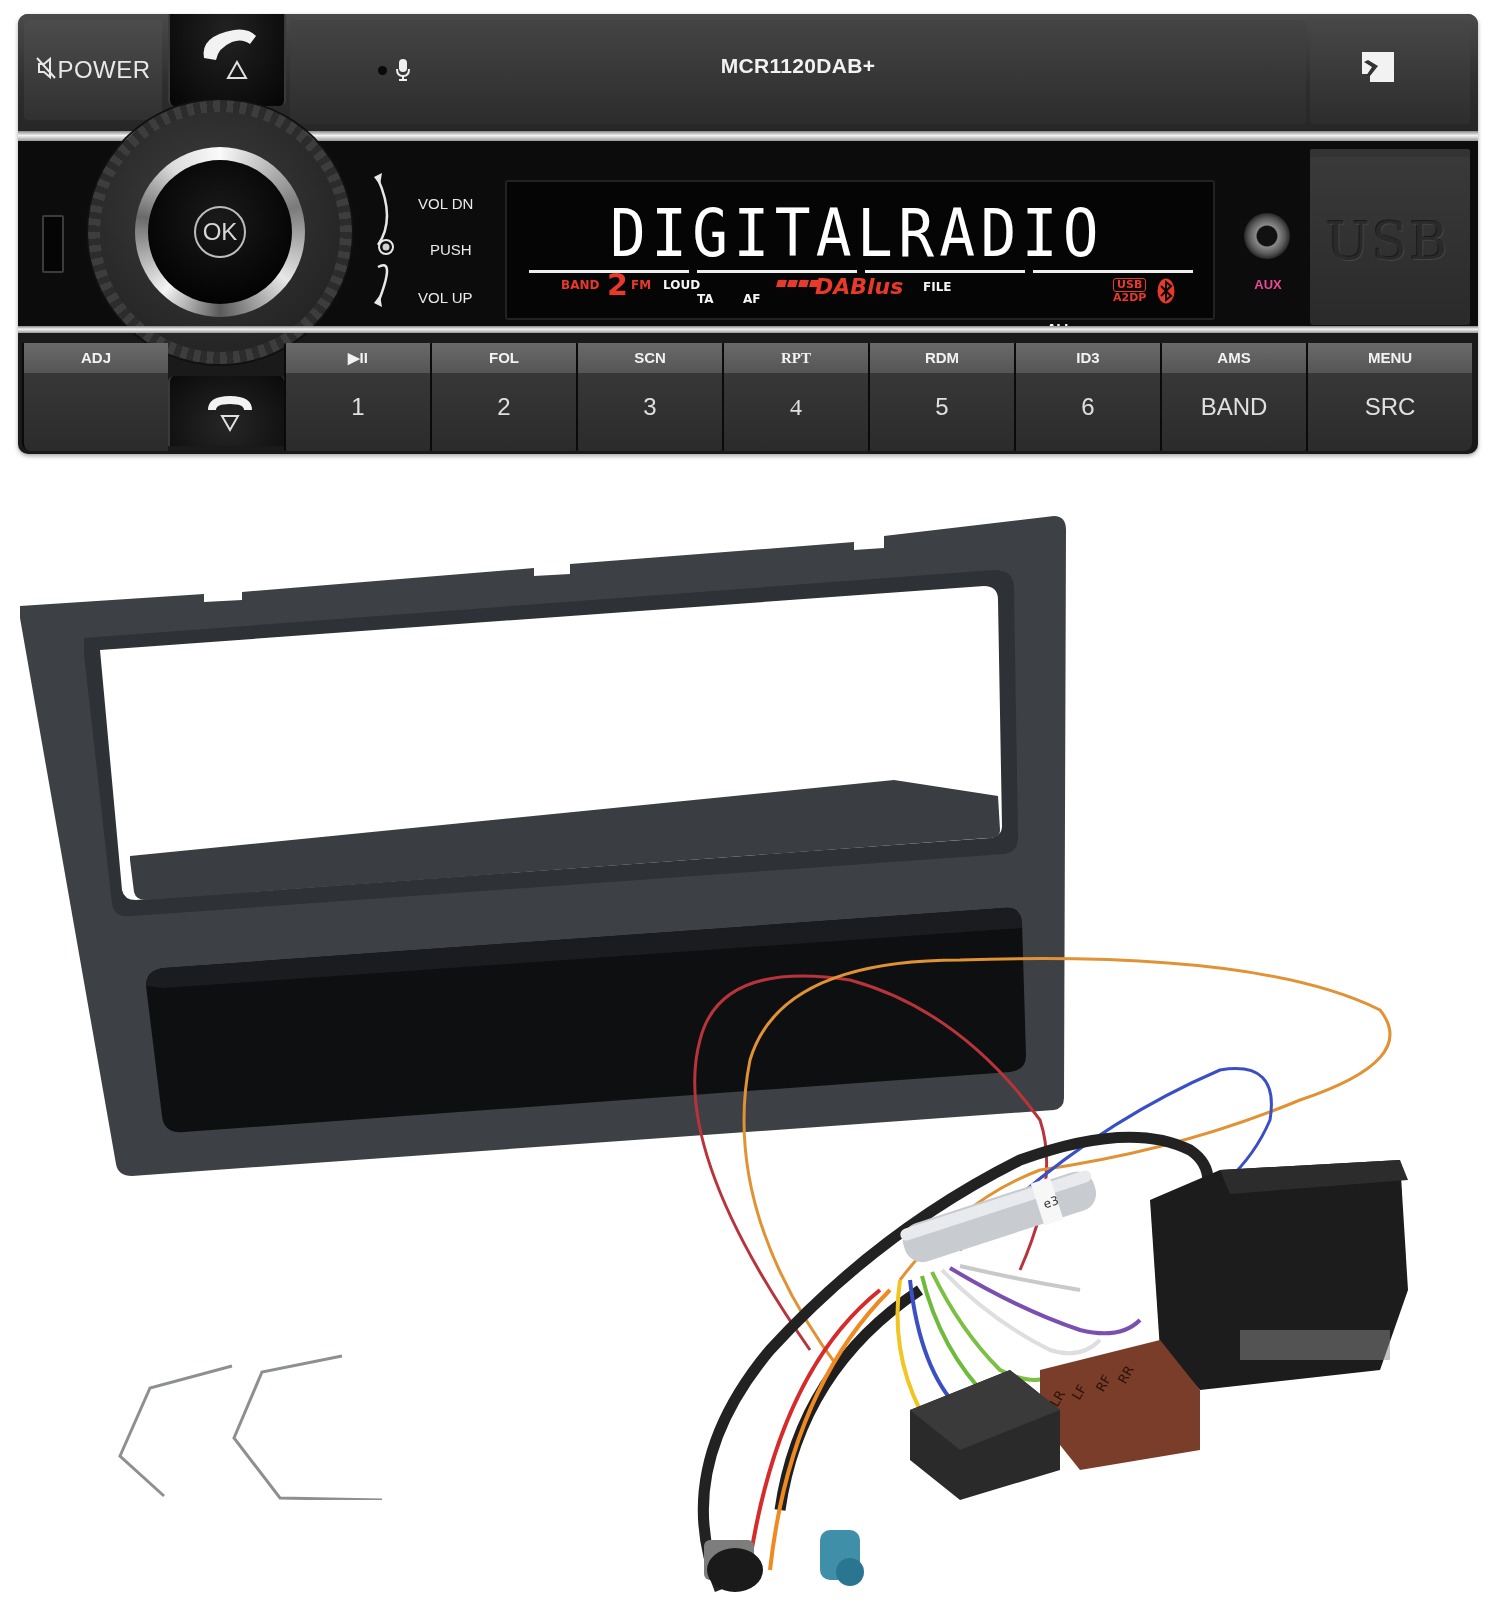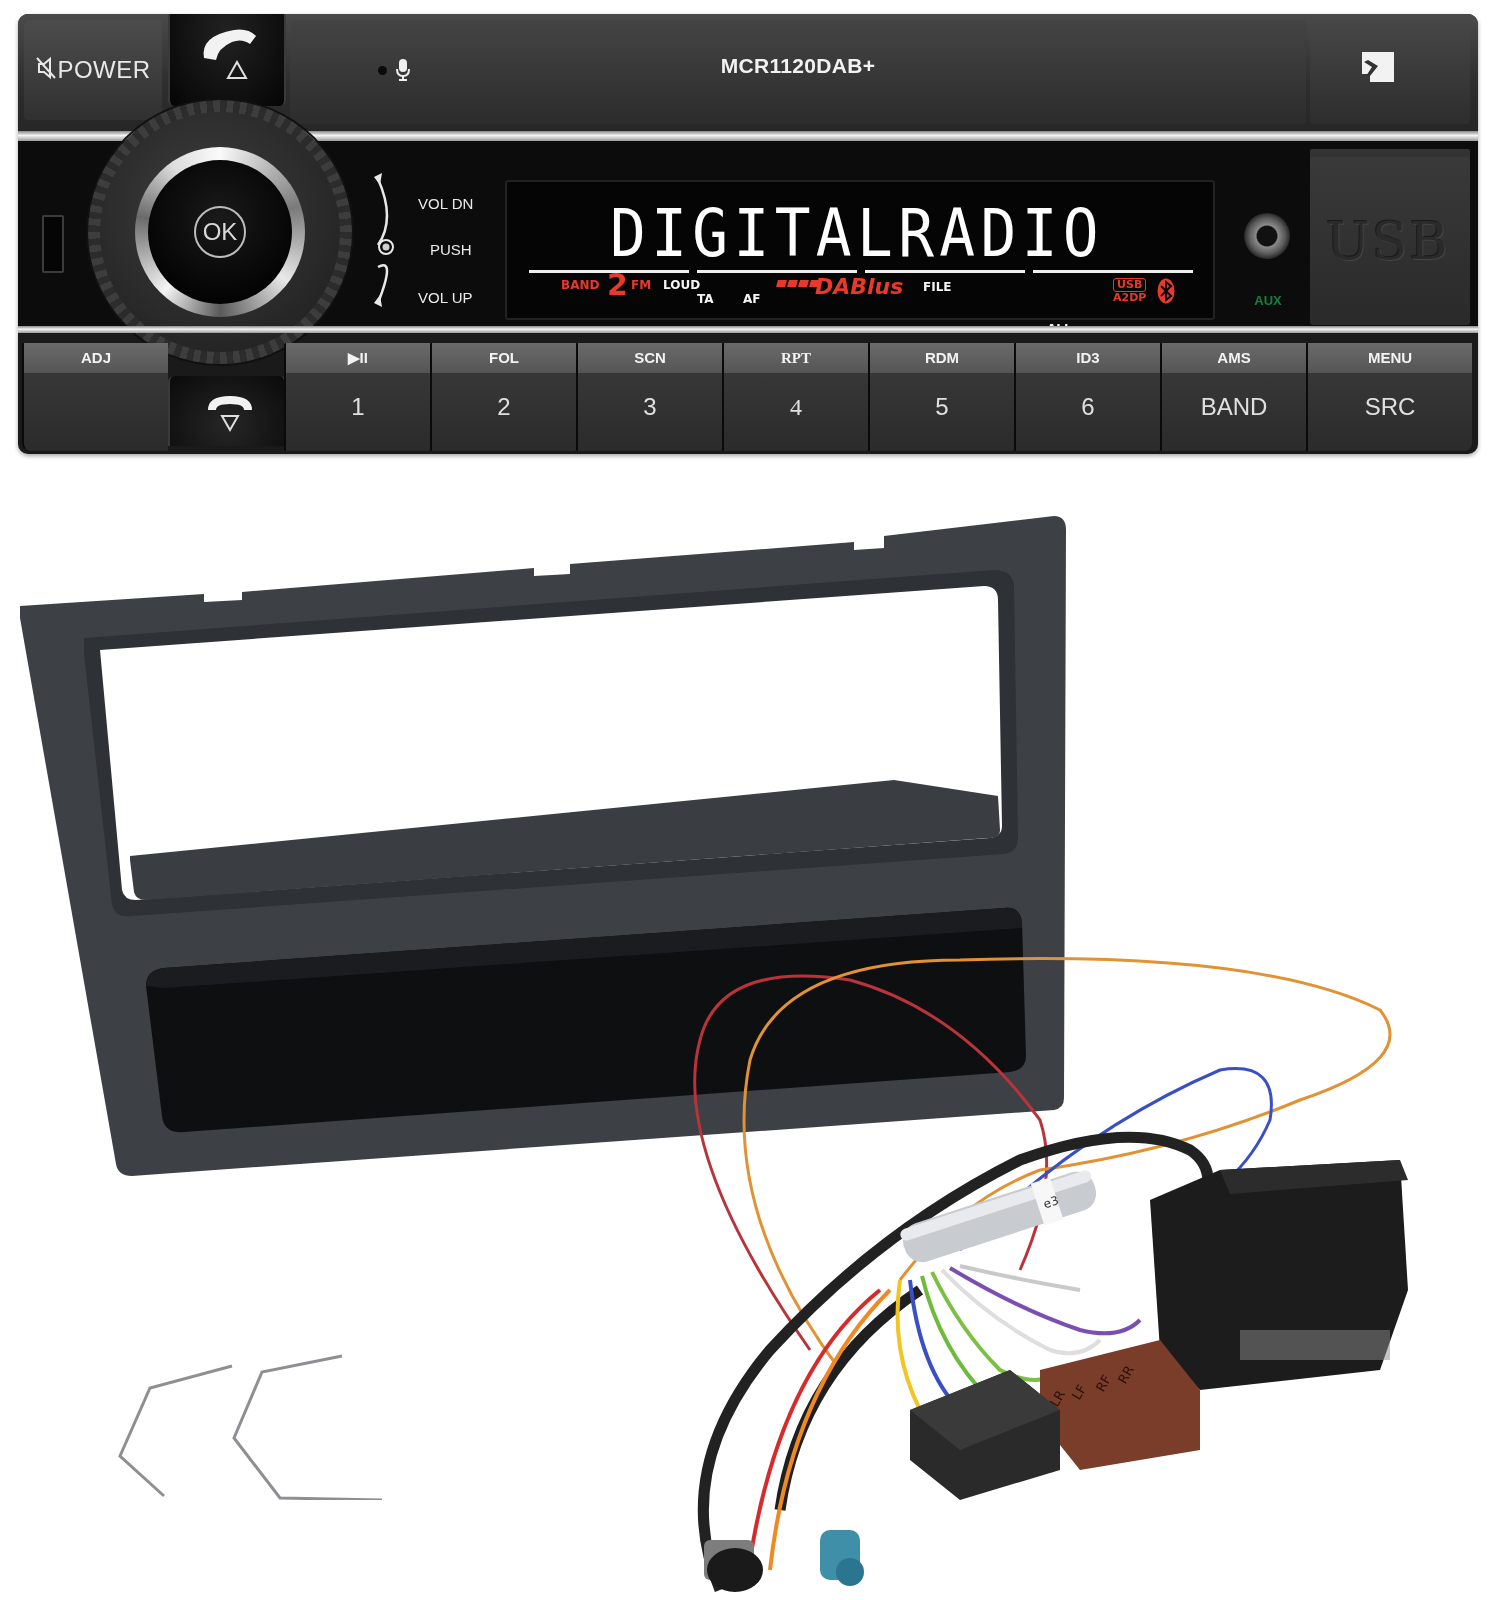--- a/index.html
+++ b/index.html
@@ -131,21 +131,21 @@
   .file { left: 416px; top: 98px; }
   .all { left: 540px; top: 112px; margin-top: 28px; }
   .usb-a2dp { left: 606px; top: 96px; font-size: 11px; line-height: 12px; text-align: center; }
   .bt-ico { position: absolute; left: 650px; top: 96px; }
 
   .aux-area { position: absolute; left: 1208px; top: 127px; width: 84px; height: 186px; background: #0c0c0c; }
   .aux-jack {
     position: absolute; left: 18px; top: 72px; width: 46px; height: 46px; border-radius: 50%;
     background: radial-gradient(circle, #111 30%, #8a8a8a 34%, #5a5a5a 55%, #2a2a2a 70%);
   }
-  .aux-lbl { position: absolute; left: 0; width: 84px; top: 152px; text-align: center; color: #15803d; font-size: 13px; font-weight: bold; }
+  .aux-lbl { position: absolute; left: 0; width: 84px; top: 136px; text-align: center; color: #ec4899; font-size: 13px; font-weight: bold; }
 
   .usb-cover {
     position: absolute; left: 1292px; top: 135px; width: 160px; height: 176px;
     background: linear-gradient(#3a3a3a, #2a2a2a); border-radius: 3px;
     box-shadow: inset 0 8px 0 #333;
   }
   .usb-emboss {
     position: absolute; left: 16px; top: 62px; font-size: 52px; font-family: "DejaVu Serif", serif;
     color: #2a2a2a; text-shadow: 1px 1px 0 #444, -1px -1px 0 #1a1a1a; letter-spacing: 2px;
   }

